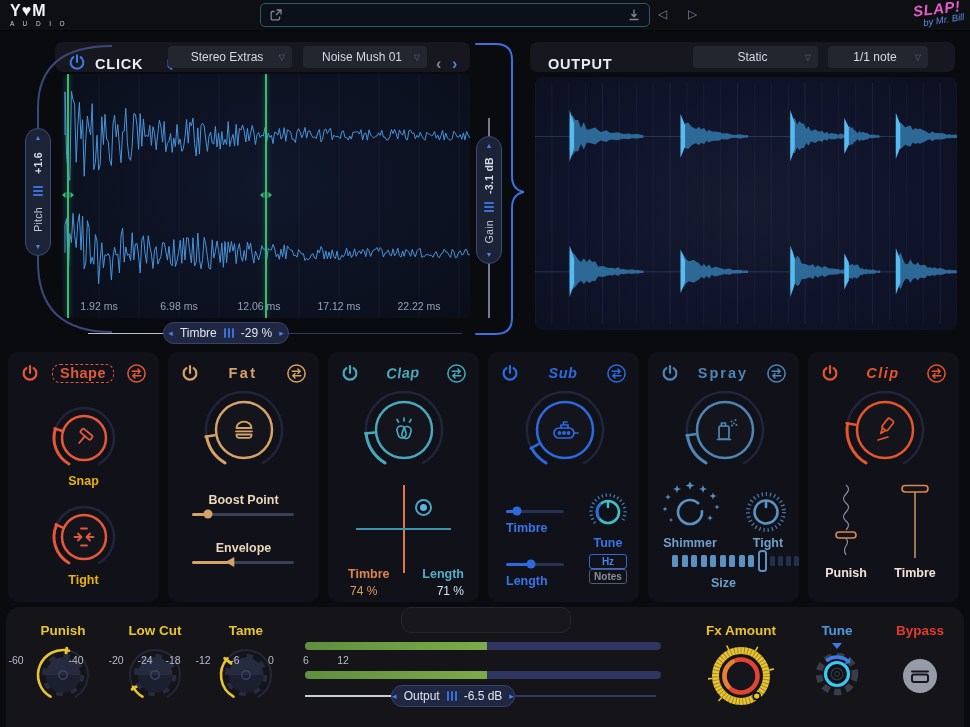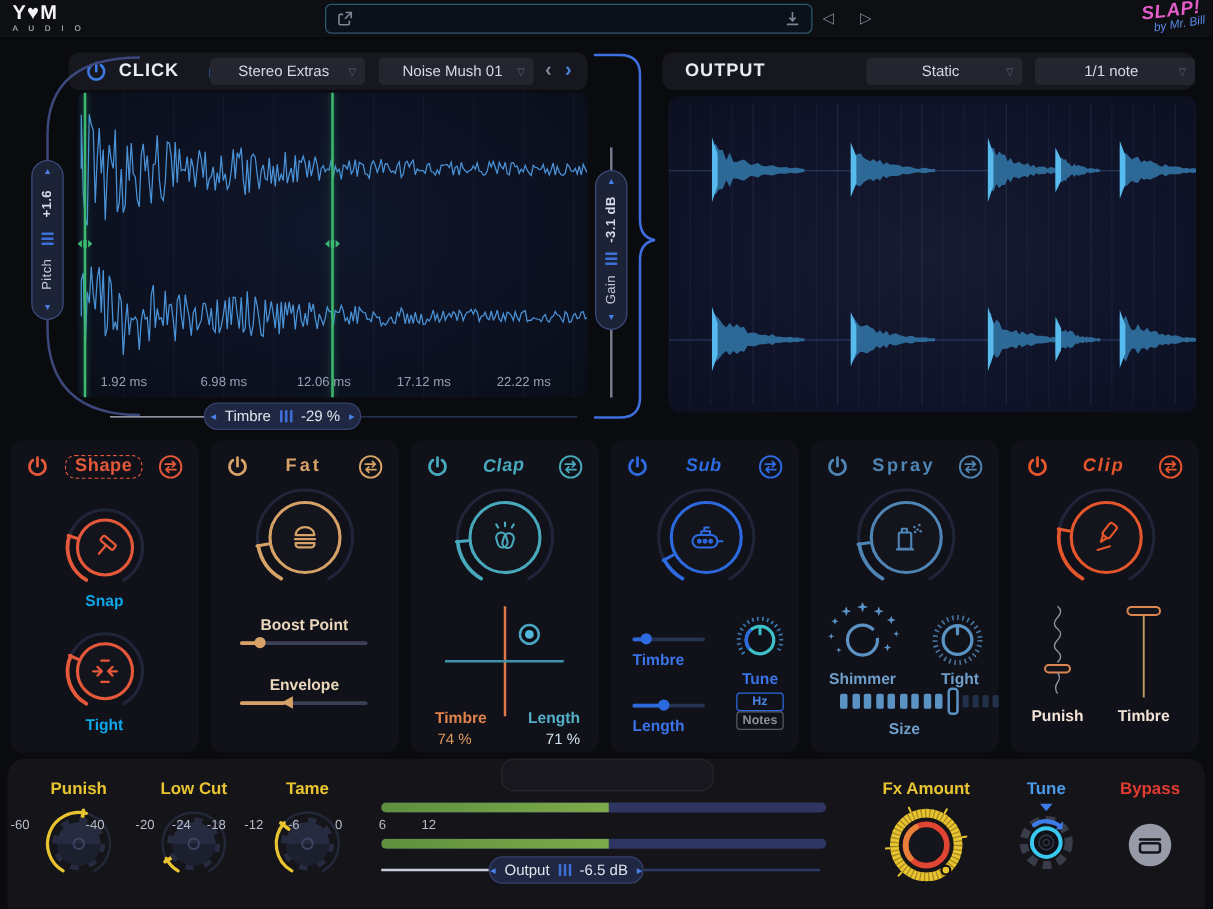--- a/index.html
+++ b/index.html
@@ -13,21 +13,21 @@
   .brand-sub{font-size:6.5px;letter-spacing:3.4px;color:#c9cdd6;margin-top:2px}
   #preset-bar{position:absolute;left:260px;top:3px;width:388px;height:22px;border:1px solid #2a5a6d;
       border-radius:5px;background:#0c1119}
   #preset-name{position:absolute;left:0;right:0;top:4px;text-align:center;font-size:12.5px;color:#5f8a9c}
   .bar-ic{position:absolute;top:4px;color:#7d8596}
   .nav-arrow{position:absolute;top:7px;font-size:12px;color:#7e8494;cursor:default}
   .logo-slap{position:absolute;right:10px;top:0;transform:rotate(-7deg);font-weight:bold;font-style:italic;
       font-size:15px;color:#e45cc8;letter-spacing:.5px}
   .logo-slap-sub{position:absolute;right:6px;top:14px;transform:rotate(-9deg);font-style:italic;font-size:9.5px;color:#5a8ae8}
   
-  .panel-head{position:absolute;height:30px;background:#17181f;border-radius:8px;display:flex;align-items:center}
+  .panel-head{position:absolute;height:30px;background:#17181f;border-radius:8px;display:flex;align-items:flex-end}
   #click-head{left:55px;top:42px;width:415px;gap:8px;padding-left:12px;box-sizing:border-box}
   #output-head{left:530px;top:42px;width:425px;padding-left:18px;box-sizing:border-box}
   .panel-title{font-size:14.5px;font-weight:bold;color:#e9ebf1;letter-spacing:.8px}
   .dd{position:absolute;height:22px;background:#23252f;border-radius:4px;display:flex;align-items:center;
       justify-content:center;top:4px}
   .dd .dd-label{font-size:12px;color:#d5d9e3;padding-right:14px;padding-left:8px}
   .dd .caret{position:absolute;right:7px;font-size:8px;color:#5c6478}
   .chev{font-size:16px;line-height:1;font-weight:bold}
   #click-wave{position:absolute;left:62px;top:74px;width:408px;height:244px;border-radius:6px;overflow:hidden;
       background:radial-gradient(ellipse at 50% 45%,#10172b 0%,#0c1120 70%,#0a0e18 100%)}
@@ -60,21 +60,21 @@
   .mod-shape .m-title span{border:1px dashed var(--c);border-radius:8px;padding:0 7px 1px}
   .mod-fat .m-title{letter-spacing:2.5px;font-weight:900}
   .mod-clap .m-title{font-style:italic;transform:rotate(-3deg)}
   .mod-sub  .m-title{font-weight:900;font-style:italic}
   .mod-spray .m-title{letter-spacing:2px}
   .mod-clip .m-title{font-style:italic;font-weight:900;letter-spacing:1.5px}
   .pwr,.swap,.dial,.kicon{color:var(--c)}
   .bigknob{position:absolute}
   .kicon{position:absolute;left:50%;top:50%;transform:translate(-50%,-50%)}
   .klabel{position:absolute;left:0;right:0;text-align:center;font-size:12.5px;font-weight:600}
-  .mod-shape .klabel{color:#0ea5e9}
+  .mod-shape .klabel{color:#eab308}
   .mod-fat .klabel{color:#ead7bc}
   .mod-spray .klabel{color:#6f9fca}
   .hslider{position:absolute;height:2.5px;border-radius:2px;background:#3a4156}
   .hslider .fill{position:absolute;left:0;top:0;height:100%;border-radius:2px}
   .hslider .dot{position:absolute;top:50%;width:9px;height:9px;border-radius:50%;transform:translate(-50%,-50%)}
   .hslider .tri{position:absolute;top:50%;transform:translate(-30%,-50%);width:0;height:0;
       border-top:5.5px solid transparent;border-bottom:5.5px solid transparent;border-right:9px solid #d6a267}
   .mod-sub .hslider{background:#263252}
   .xy-dot{position:absolute;width:13px;height:13px;border:2px solid #4aa4c4;border-radius:50%;background:#0c0e14;
       display:flex;align-items:center;justify-content:center}
@@ -227,21 +227,21 @@
     <span class="pv">-29 %</span>
     <span class="pa">▸</span>
   </div>
 
   <div id="output-head" class="panel-head">
     <span class="panel-title">OUTPUT</span>
     <div class="dd" style="left:163px;width:125px">
       <span class="dd-label">Static</span>
       <span class="caret">▽</span>
     </div>
-    <div class="dd" style="left:298px;width:128px">
+    <div class="dd" style="left:298px;width:100px">
       <span class="dd-label">1/1 note</span>
       <span class="caret">▽</span>
     </div>
   </div>
   <div id="output-wave">
     <svg id="output-wave-svg" width="422" height="253">
         <line x1="0" y1="6" x2="0" y2="247" stroke="rgba(110,120,180,0.16)" stroke-width="1"></line>
         <line x1="16.88" y1="6" x2="16.88" y2="247" stroke="rgba(110,120,180,0.09)" stroke-width="1"></line>
         <line x1="33.76" y1="6" x2="33.76" y2="247" stroke="rgba(110,120,180,0.09)" stroke-width="1"></line>
         <line x1="50.64" y1="6" x2="50.64" y2="247" stroke="rgba(110,120,180,0.09)" stroke-width="1"></line>

